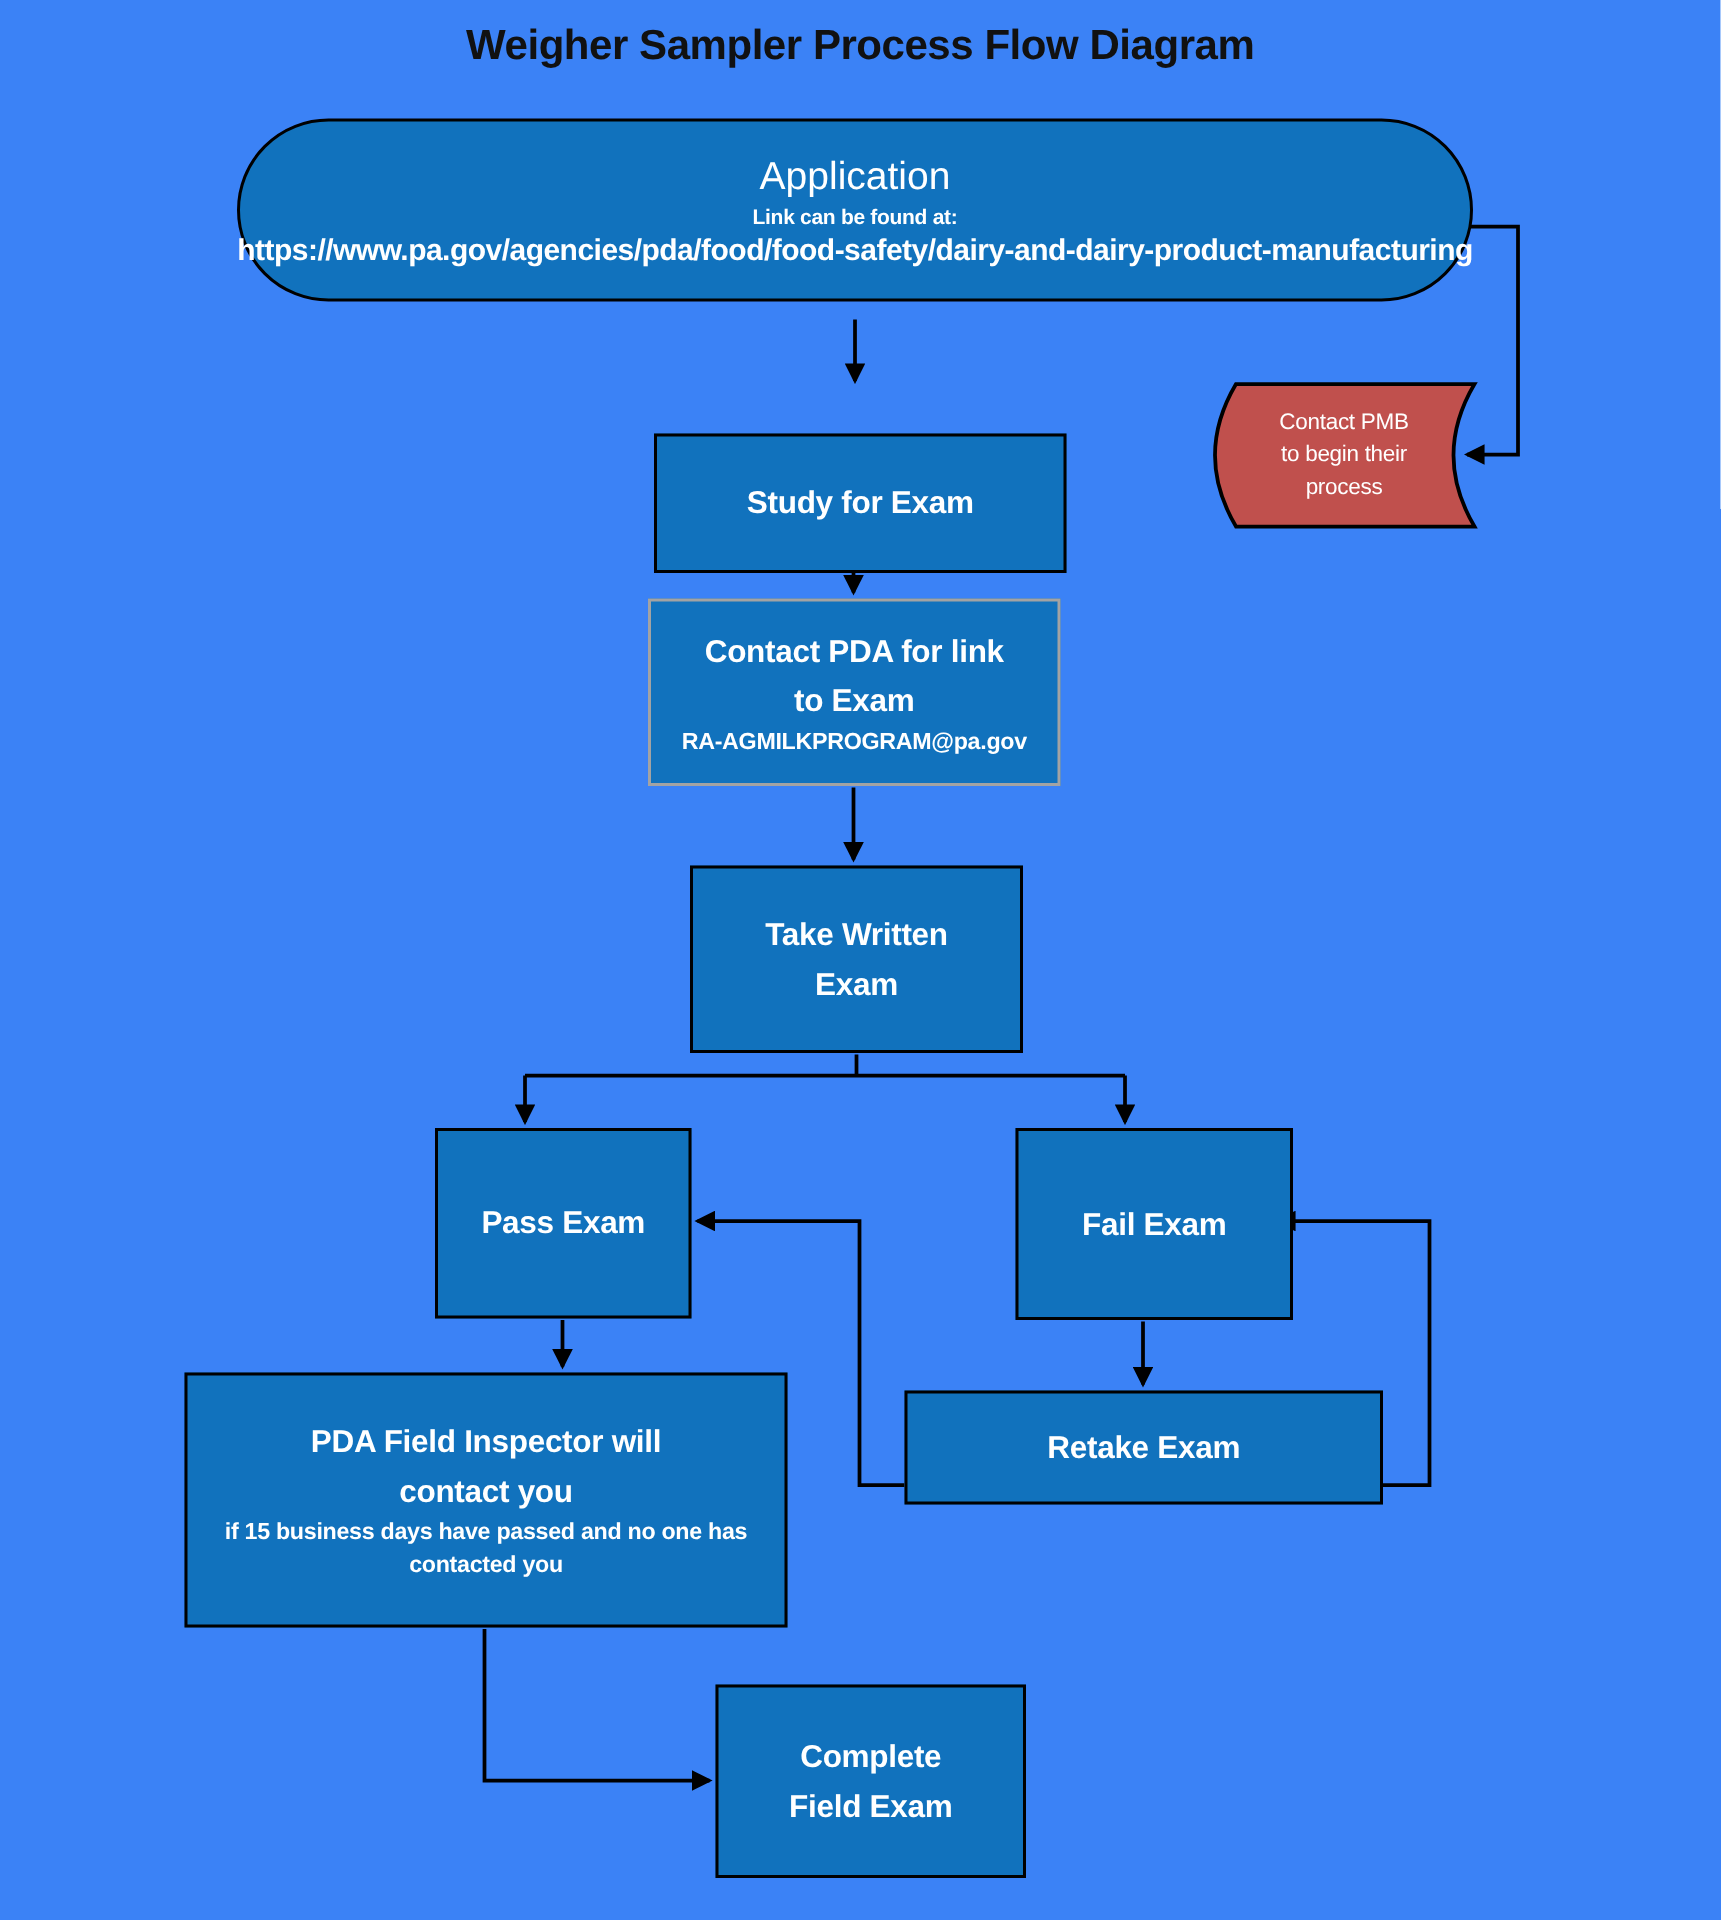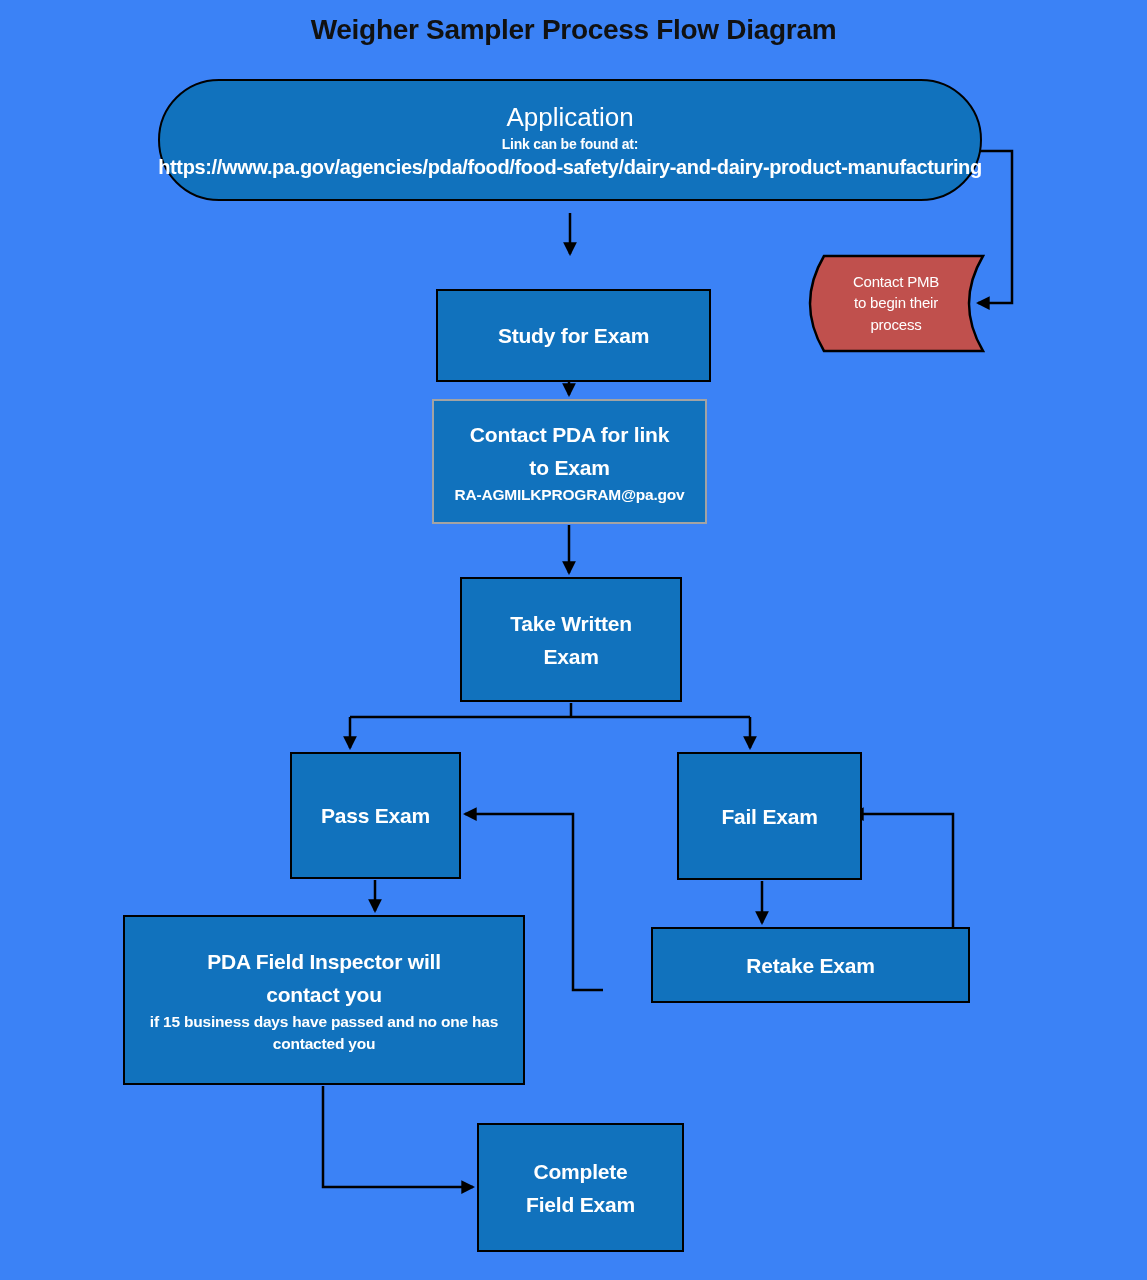--- a/index.html
+++ b/index.html
@@ -88,21 +88,21 @@
   </div>
 
   <div class="node blue" style="left:290px;top:752px;width:171px;height:127px;">
     <div class="t-lg">Pass Exam</div>
   </div>
 
   <div class="node blue" style="left:677px;top:752px;width:185px;height:128px;">
     <div class="t-lg">Fail Exam</div>
   </div>
 
-  <div class="node blue" style="left:603px;top:927px;width:319px;height:76px;margin-left:48px;">
+  <div class="node blue" style="left:603px;top:927px;width:319px;height:76px;">
     <div class="t-lg">Retake Exam</div>
   </div>
 
   <div class="node blue" style="left:123px;top:915px;width:402px;height:170px;">
     <div class="t-lg">PDA Field Inspector will</div>
     <div class="t-lg">contact you</div>
     <div class="t-md">if 15 business days have passed and no one has</div>
     <div class="t-md">contacted you</div>
   </div>
 

